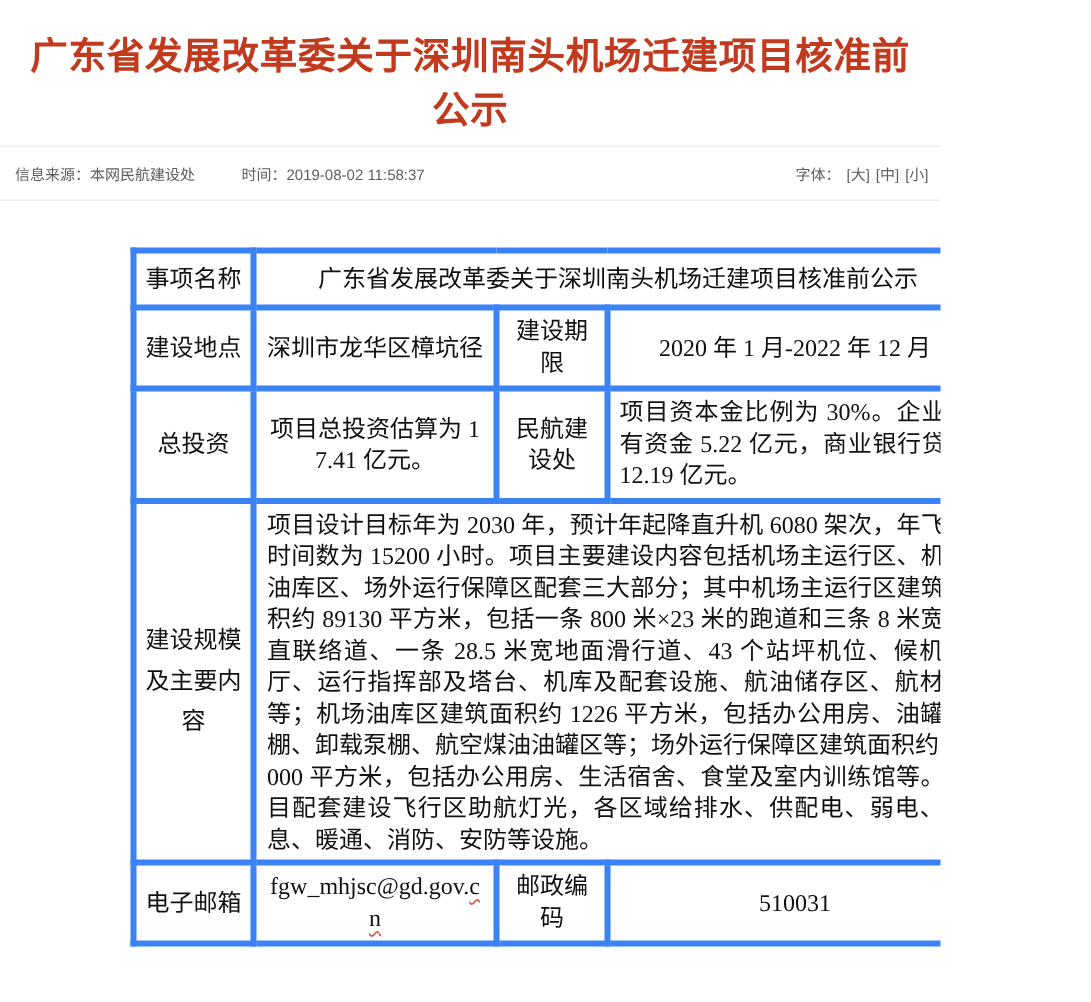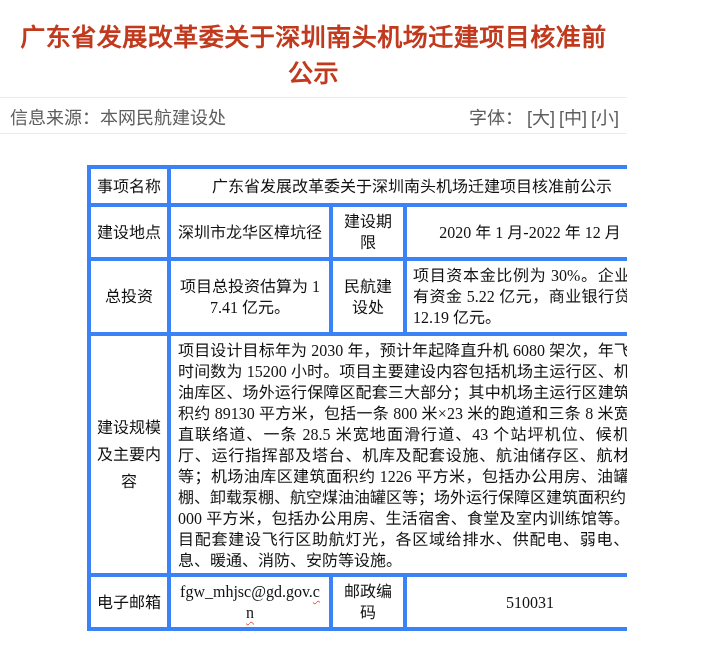--- a/index.html
+++ b/index.html
@@ -24,21 +24,21 @@
     color: #c13a1e;
     font-family: "Liberation Sans", sans-serif;
     letter-spacing: 0.5px;
   }
   .meta-bar {
     height: 37px;
     border-top: 1px solid #ececec;
     border-bottom: 1px solid #ececec;
     display: flex;
     align-items: center;
-    font-size: 18px;
+    font-size: 10px;
     color: #5e5e5e;
     padding: 0 8px 0 10px;
     box-sizing: border-box;
   }
   .meta-bar .time { margin-left: 31px; }
   .meta-bar .font-group { margin-left: auto; display: flex; align-items: center; gap: 4px; }
   .meta-bar a.font-opt { color: #5e5e5e; text-decoration: none; cursor: pointer; }
 
   table.doc {
     border-collapse: collapse;
@@ -85,20 +85,21 @@
 </style>
 </head>
 <body>
 
 <div class="page">
 
   <h1 class="title">广东省发展改革委关于深圳南头机场迁建项目核准前公示</h1>
 
   <div class="meta-bar">
     <span>信息来源：本网民航建设处</span>
+    <span class="time">时间：2019-08-02 11:58:37</span>
     <span class="font-group">
       <span>字体：</span>
       <a class="font-opt">[大]</a>
       <a class="font-opt">[中]</a>
       <a class="font-opt">[小]</a>
     </span>
   </div>
 
   <table class="doc">
     <colgroup>

